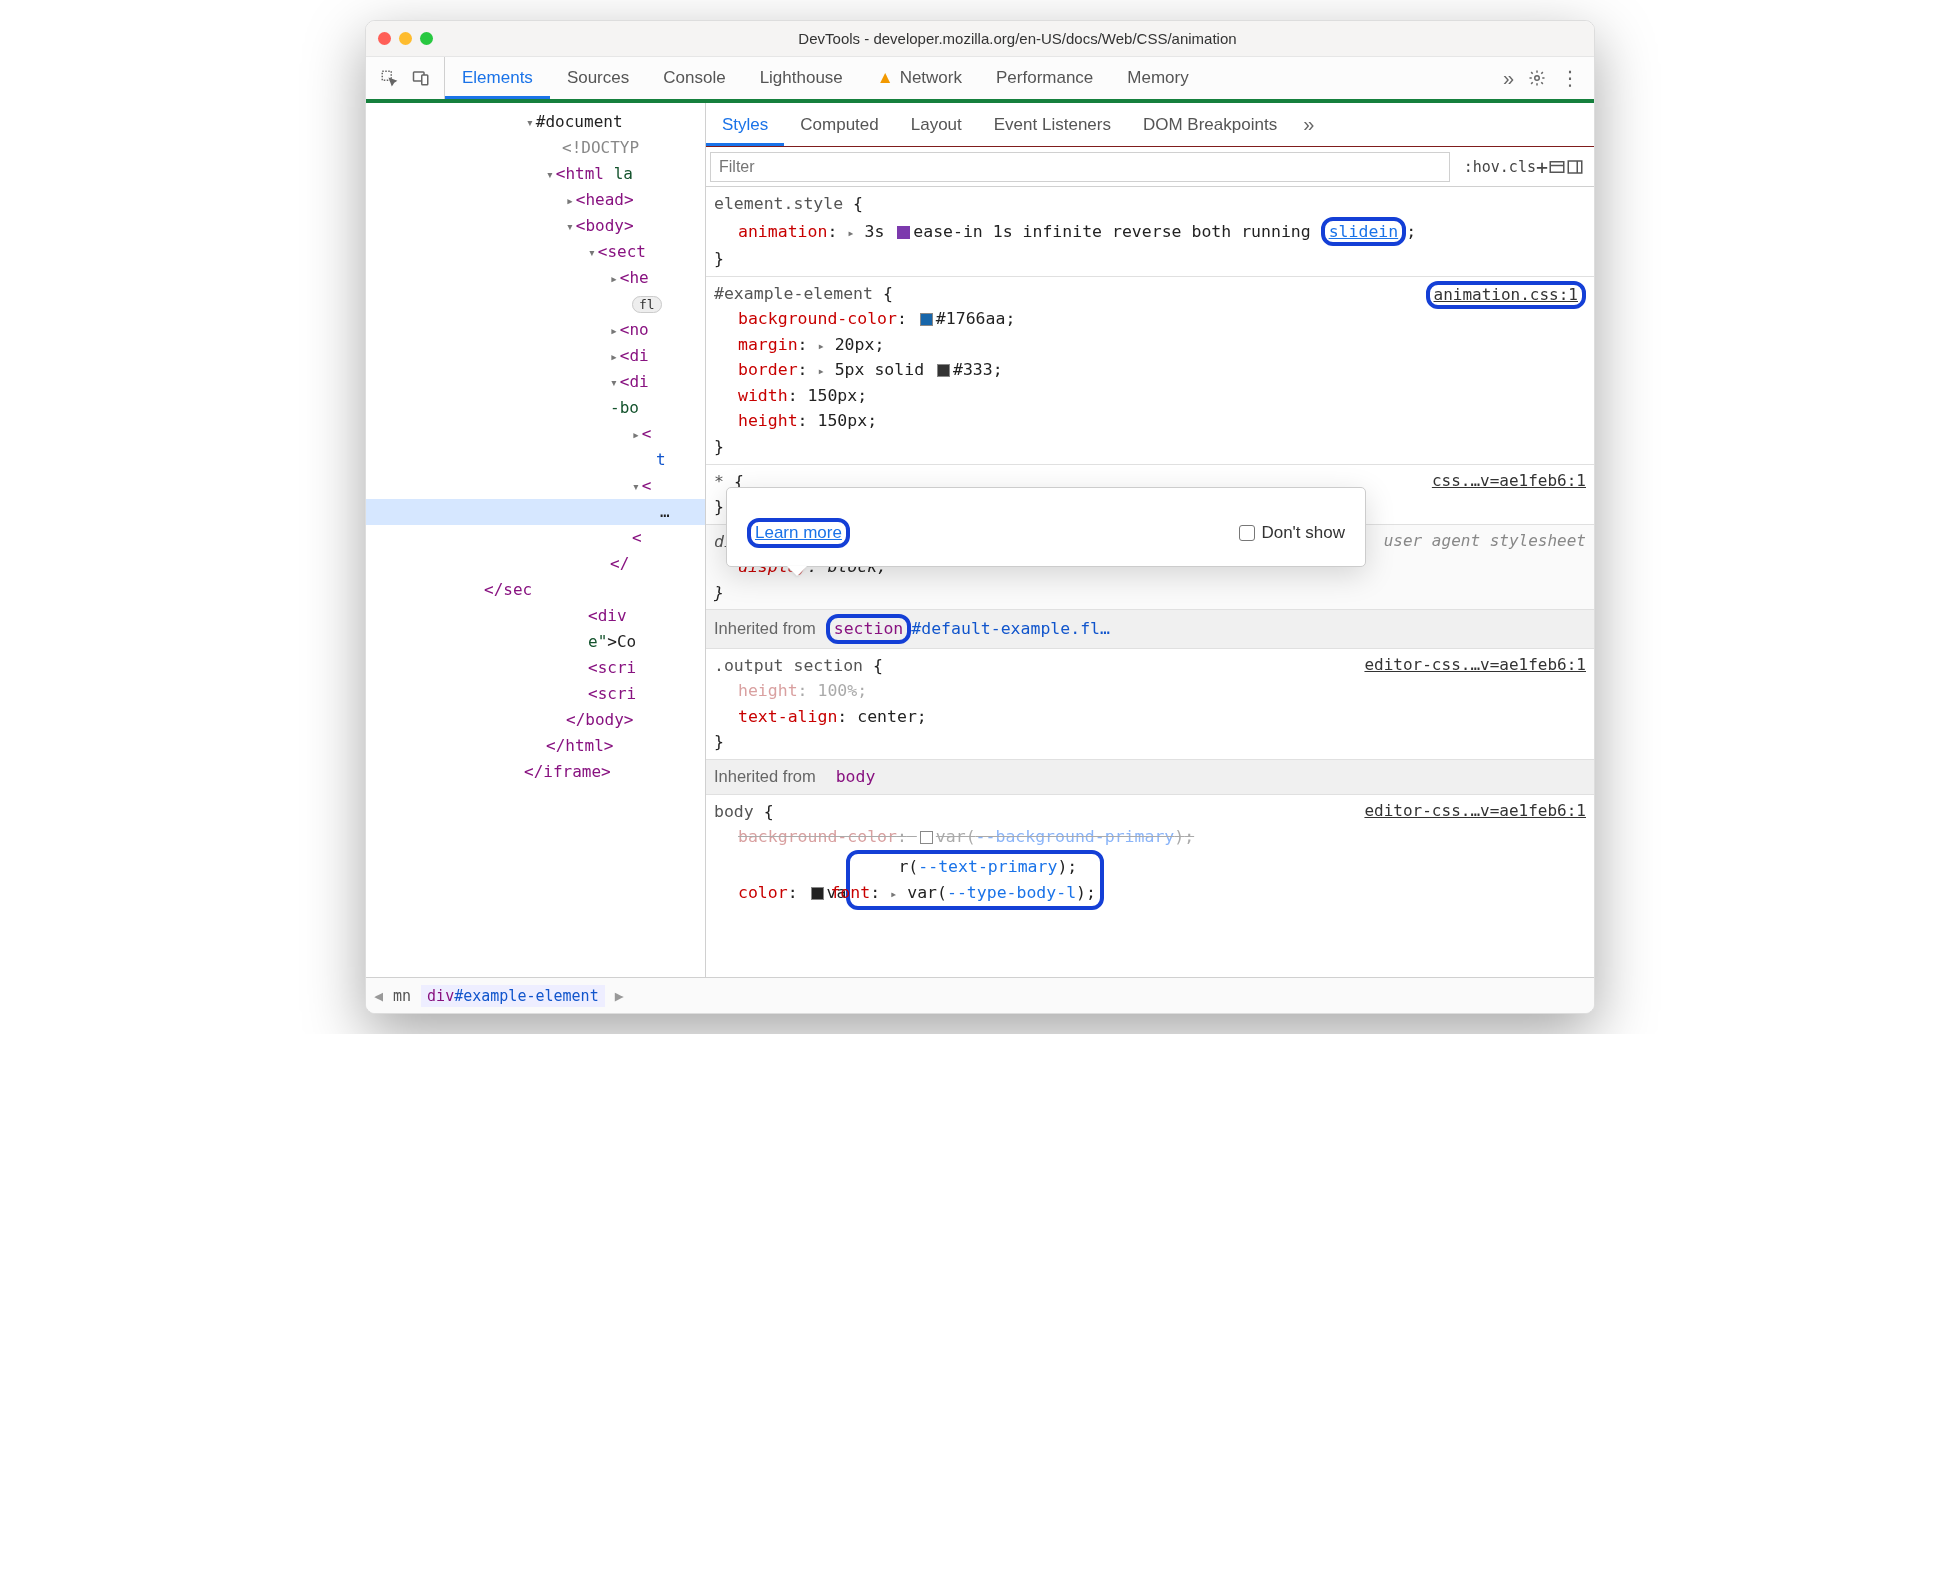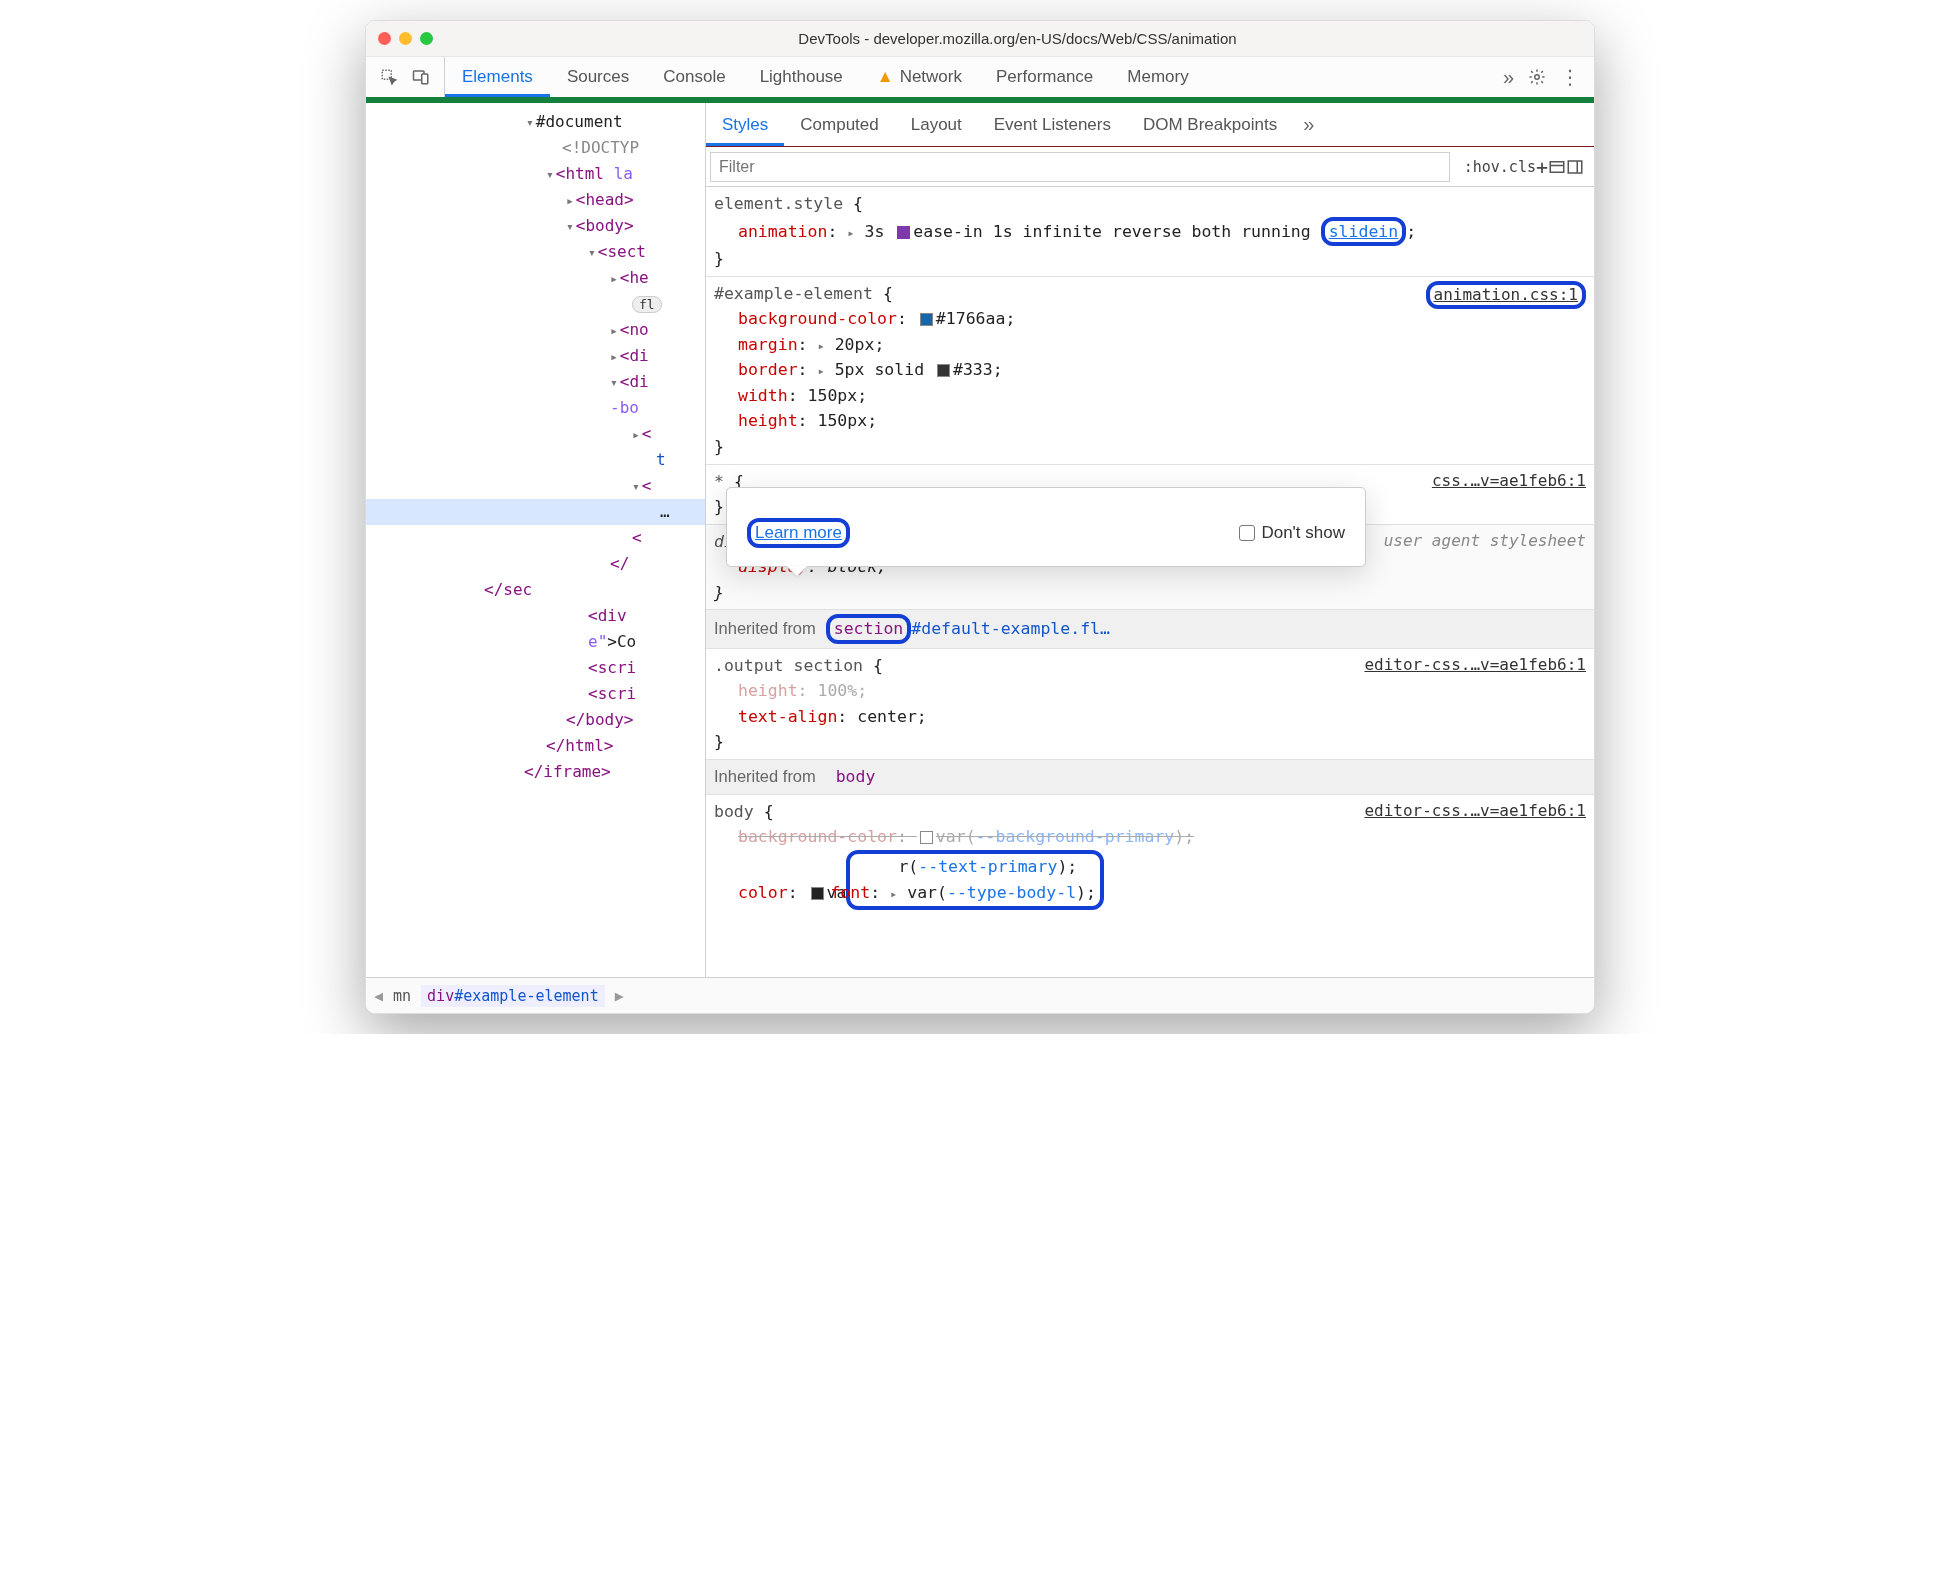--- a/index.html
+++ b/index.html
@@ -33,21 +33,21 @@
   .traffic { display: flex; gap: 8px; margin-right: 20px; }
   .dot { width: 13px; height: 13px; border-radius: 50%; }
   .dot.red { background: #ff5f57; }
   .dot.yellow { background: #febc2e; }
   .dot.green { background: #28c840; }
   .title-text { flex: 1; text-align: center; font-weight: 500; color: #333; }
   .toolbar {
     height: 46px;
     display: flex;
     align-items: center;
-    border-bottom: 6px solid #15803d;
+    border-bottom: 4px solid #15803d;
     background: #fcfcfc;
     font-size: 17px;
     color: #555;
   }
   .toolbar .icon-group { display: flex; align-items: center; gap: 14px; padding: 0 14px; border-right: 1px solid #d0d0d0; height: 100%; }
   .toolbar .tabs { display: flex; align-items: center; height: 100%; flex: 1; }
   .toolbar .tab { padding: 0 17px; height: 100%; display: flex; align-items: center; cursor: pointer; gap: 6px; }
   .toolbar .tab.active { color: #1a73e8; border-bottom: 3px solid #1a73e8; padding-top: 3px; }
   .toolbar .right { display: flex; align-items: center; gap: 14px; padding: 0 14px; }
   .icn { width: 18px; height: 18px; display: inline-block; }
@@ -60,21 +60,21 @@
     font-size: 16px;
     padding-top: 6px;
     overflow: hidden;
     position: relative;
   }
   .dom-line { white-space: nowrap; padding: 1px 0; line-height: 1.5; }
   .dom-panel .hl { background: #d6e7ff; margin-left:-20px; padding-left:0px; border-left:4px solid #999; }
   .tri::before { content: "▸"; color: #777; margin-right: 2px; font-size: 13px;}
   .tri.open::before { content: "▾"; }
   .tag { color: #881280; }
-  .attr { color: #8b5cf6; }
+  .attr { color: #14532d; }
   .doctype { color: #888; }
   .selhl { color: #1155cc; }
   .t-black { color: #222; }
   .styles-panel { flex: 1; display: flex; flex-direction: column; }
   .styles-tabs {
     display: flex; align-items: center; border-bottom: 1px solid #7f1d1d;
     height: 44px; font-size: 17px; color: #555;
   }
   .styles-tabs .stab { padding: 0 16px; height: 100%; display: flex; align-items: center; cursor: pointer;}
   .styles-tabs .stab.active { color: #1a73e8; border-bottom: 3px solid #1a73e8; padding-top: 3px; }

